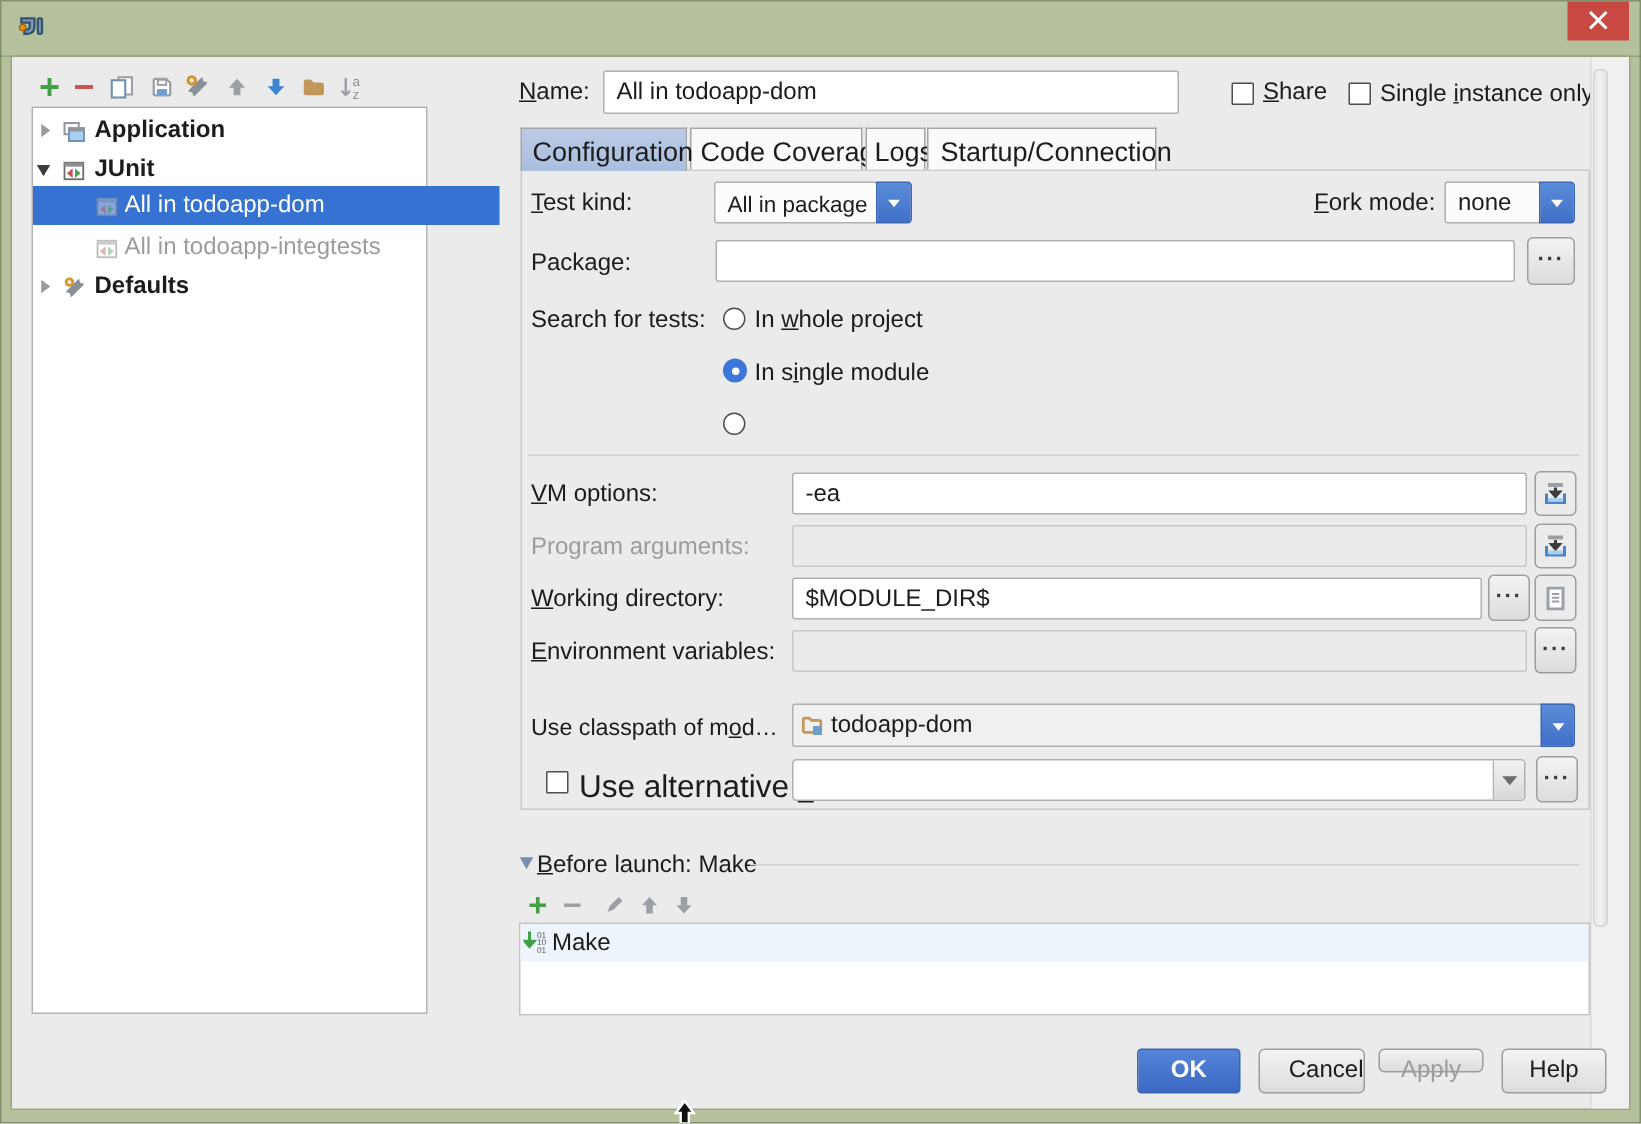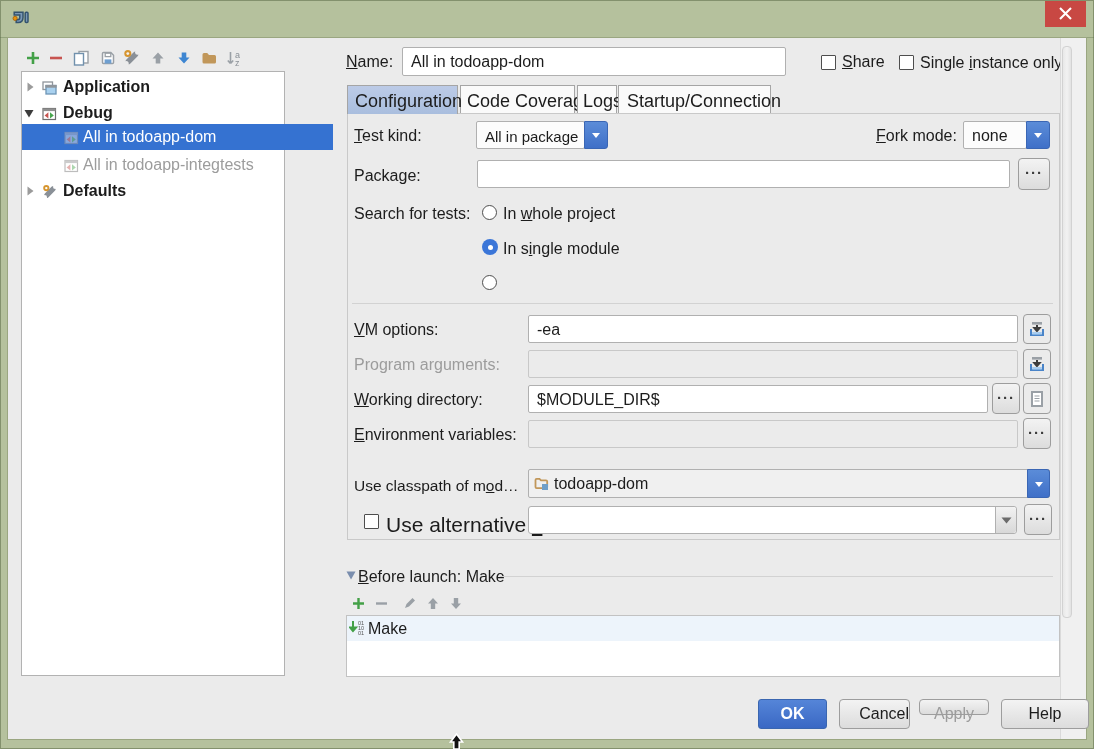--- a/index.html
+++ b/index.html
@@ -86,21 +86,21 @@
     <div class="abs" style="left:41px;top:6px;font-weight:bold">Application</div>
     <svg class="abs" style="left:1px;top:36px" width="12" height="11">
         <path d="M1.5 2 L10.5 2 L6 9.5 Z" fill="#3c3c3c"></path>
       </svg>
     <svg class="abs" style="left:20px;top:35px" width="15" height="14">
         <rect x="1" y="1.5" width="12.5" height="11" fill="#fff" stroke="#6e6e6e" stroke-width="1.2"></rect>
         <rect x="1" y="1.5" width="12.5" height="2.6" fill="#8f8f8f"></rect>
         <path d="M6.4 5.3 V11.6 L2.6 8.45 Z" fill="#c75450"></path>
         <path d="M8 5.3 V11.6 L11.8 8.45 Z" fill="#49a64f"></path>
       </svg>
-    <div class="abs" style="left:41px;top:32px;font-weight:bold">Debug</div>
+    <div class="abs" style="left:41px;top:32px;font-weight:bold">JUnit</div>
     <svg class="abs" style="left:42px;top:59px" width="15" height="14" opacity="0.8">
         <rect x="1" y="1.5" width="12.5" height="11" fill="#9db6e0" stroke="#7a8fb5" stroke-width="1.2"></rect>
         <rect x="1" y="1.5" width="12.5" height="2.6" fill="#8aa0c8"></rect>
         <path d="M6.4 5.3 V11.6 L2.6 8.45 Z" fill="#b97b88"></path>
         <path d="M8 5.3 V11.6 L11.8 8.45 Z" fill="#6aa886"></path>
       </svg>
     <div class="abs" style="left:61px;top:56px;color:#fff">All in todoapp-dom</div>
     <svg class="abs" style="left:42px;top:87px" width="15" height="14" opacity="0.45">
         <rect x="1" y="1.5" width="12.5" height="11" fill="#fff" stroke="#6e6e6e" stroke-width="1.2"></rect>
         <rect x="1" y="1.5" width="12.5" height="2.6" fill="#8f8f8f"></rect>
@@ -235,21 +235,21 @@
       <path d="M4 2 V9 M4 12 L1 8.5 H7 Z" stroke="#43a047" stroke-width="2" fill="#43a047"></path>
       <text x="9" y="6" font-family="Liberation Sans" font-size="5.5" fill="#555">01</text>
       <text x="9" y="11" font-family="Liberation Sans" font-size="5.5" fill="#555">10</text>
       <text x="9" y="16" font-family="Liberation Sans" font-size="5.5" fill="#555">01</text>
     </svg>
   <div class="lbl" style="left:368px;top:620px">Make</div>
 
   <div class="abs" style="z-index:10;left:758px;top:699px;width:69px;height:30px;background:linear-gradient(#5585d8,#3a68c4);border:1px solid #3a66b0;border-radius:3px;color:#fff;font-weight:bold;text-align:center;line-height:28px">OK</div>
   <div class="btn" style="z-index:10;left:839px;top:699px;width:71px;height:30px;text-align:right;line-height:28px">Cancel</div>
   <div class="btn" style="z-index:10;left:919px;top:699px;width:70px;height:16px;text-align:center;line-height:28px;color:#9c9c9c">Apply</div>
-  <div class="btn" style="z-index:10;left:1001px;top:699px;width:88px;height:30px;text-align:center;line-height:28px">Help</div>
+  <div class="btn" style="z-index:10;left:1001px;top:699px;width:70px;height:30px;text-align:center;line-height:28px">Help</div>
 
   <svg class="abs" style="left:447px;top:733px;z-index:60" width="20" height="16">
       <path d="M9.5 1 L15.5 9 H12.2 V16 H6.8 V9 H3.5 Z" fill="#111" stroke="#fff" stroke-width="1.6"></path>
     </svg>
 
   <div class="abs" style="left:1060px;top:38px;width:26px;height:701px;background:#f0f0f0;border-left:1px solid #dadada"></div>
   <div class="abs" style="left:1062px;top:46px;width:10px;height:572px;background:linear-gradient(90deg,#e8e8e8,#f2f2f2 50%,#e2e2e2);border:1px solid #d2d2d2;border-radius:4px"></div>
   <div id="edge"></div>
 </div>
 

